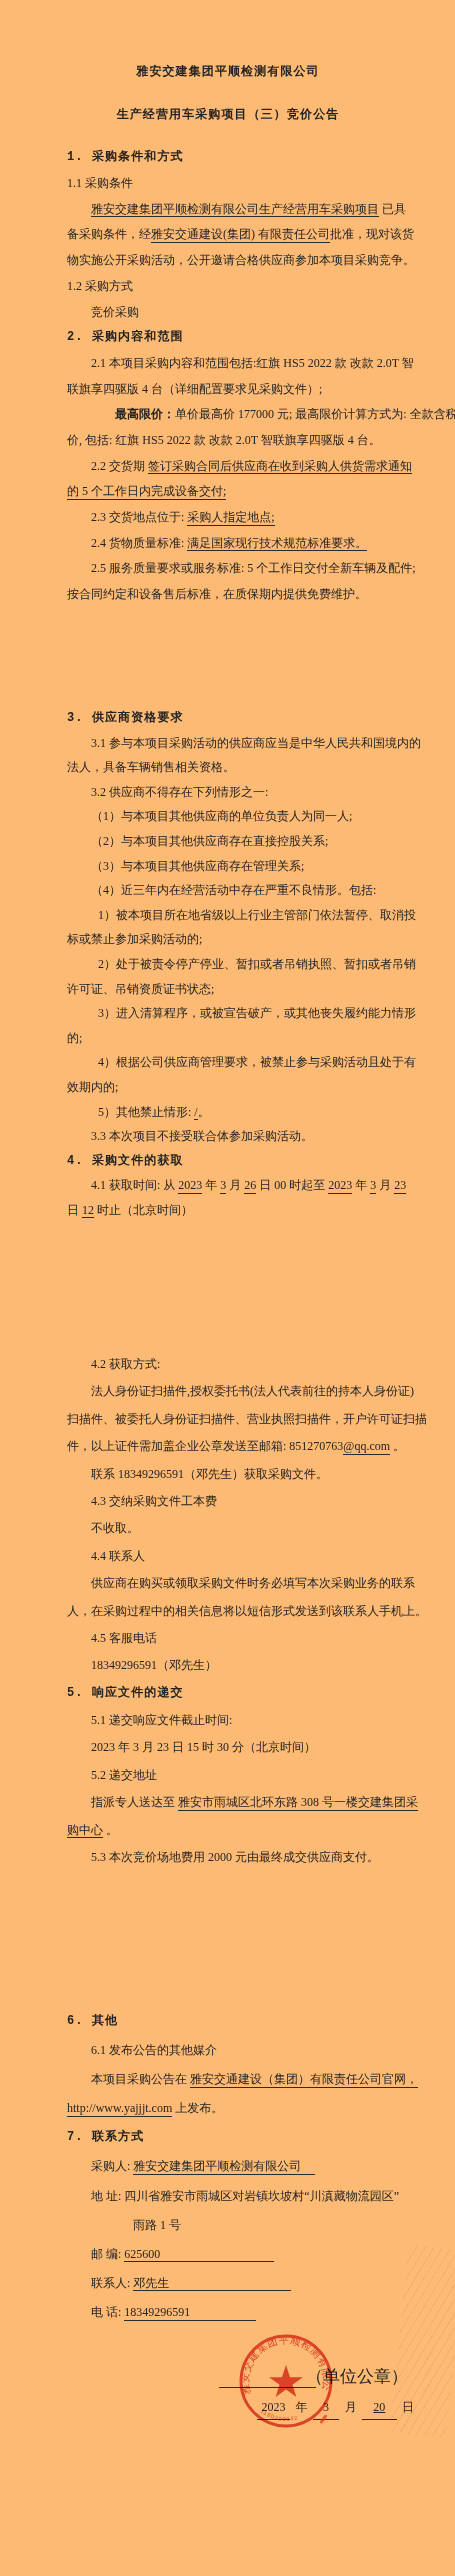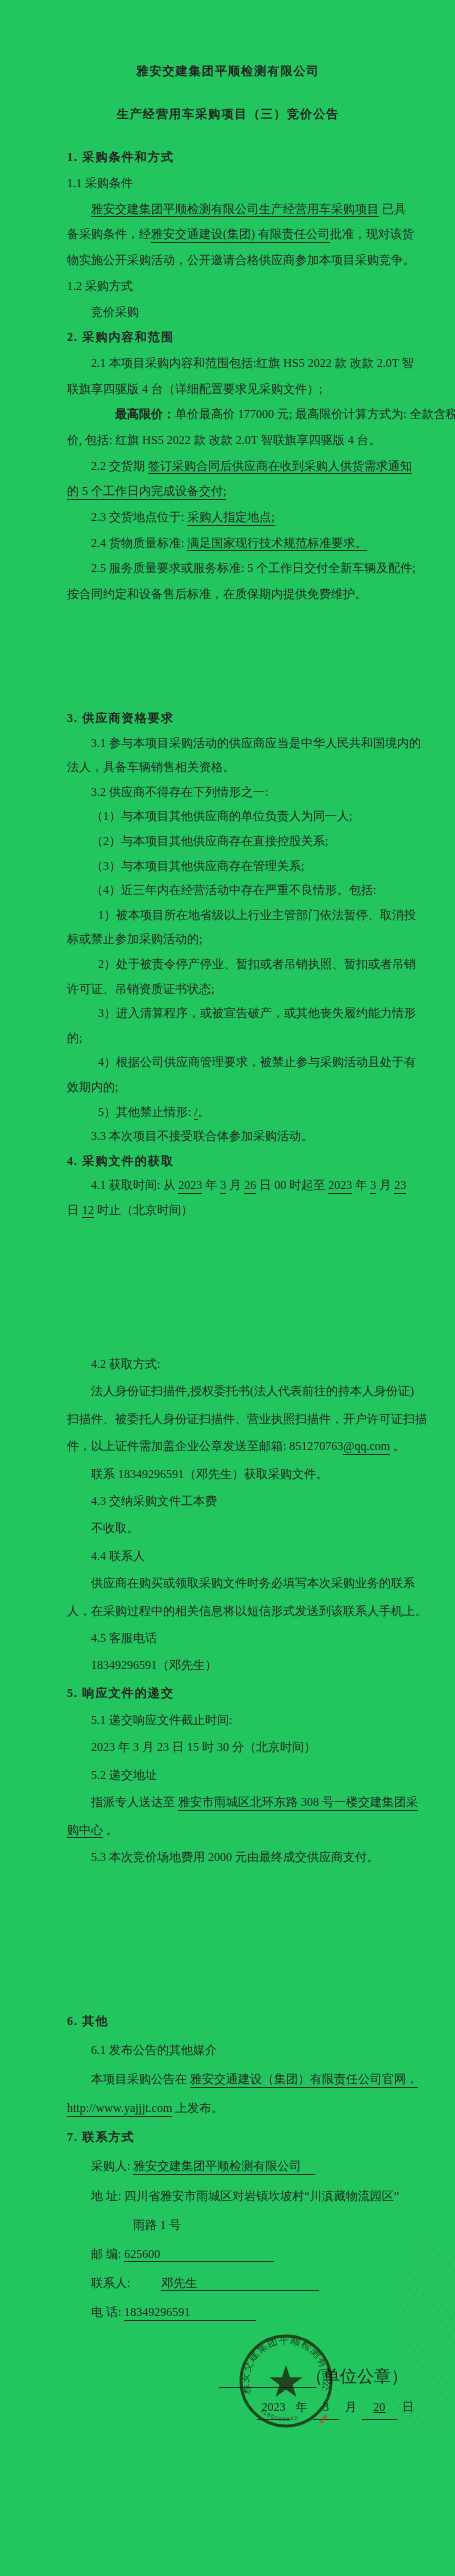--- a/index.html
+++ b/index.html
@@ -1,28 +1,28 @@
 <!DOCTYPE html>
 <html style="font-size:9px"><head>
 <meta charset="utf-8">
 <style>
   html,body{margin:0;padding:0;background:#e9e9e9;}
-  .sheet{position:relative;width:456px;height:2576px;background:#22c55e;overflow:hidden;
+  .sheet{position:relative;width:456px;height:2576px;background:#fdba74;overflow:hidden;
          font-family:"Liberation Serif","DejaVu Serif",serif;color:#232323;}
   .page{position:absolute;left:67px;width:322px;}
   .p1{top:59px}.p2{top:706px}.p3{top:1352px}.p4{top:2009px}
   .page > div{font-size:12px;line-height:24px;white-space:nowrap;}
   .p1 > div{margin-bottom:1.7px}
   .p2 > div{margin-bottom:0.6px}
   .p3 > div{margin-bottom:3.4px}
   .p4 > div{margin-bottom:5.1px}
   .title{font-size:13.7px;line-height:32px;font-weight:700;text-align:center;
          letter-spacing:1.1px;margin-bottom:0 !important;}
   .p1 .t2{margin-bottom:19.4px !important;margin-top:19px;}
-  .h{font-family:Liberation Serif, serif;font-weight:700;letter-spacing:1.1px;}
+  .h{font-family:Liberation Mono, monospace;font-weight:700;letter-spacing:1.1px;}
   .pi{text-indent:24px}
   .pi2{text-indent:31px}
   .a2{text-indent:66px}
   .u{border-bottom:0.6px solid #2b2b2b;padding-bottom:0.6px;}
   .b{font-weight:700;font-family:"Liberation Sans","DejaVu Sans",sans-serif;margin-left:48px;}
   
   .sig-underline{position:absolute;left:219px;top:2387px;width:97px;height:1.1px;background:#2f2f2f;}
   .seal-label{position:absolute;left:306px;top:2365px;font-size:17px;line-height:24px;white-space:nowrap;}
   .date-row{position:absolute;left:257px;top:2395px;font-size:12px;line-height:24px;white-space:nowrap;}
   .date-row span{display:inline-block;}
@@ -116,21 +116,21 @@
       <div class="page p4">
         <div class="h"><span>6. 其他</span></div>
         <div class="l pi"><span>6.1 发布公告的其他媒介</span></div>
         <div class="l pi"><span>本项目采购公告在 </span><span class="u">雅安交通建设（集团）有限责任公司官网，</span></div>
         <div class="l"><span class="u">http://www.yajjjt.com</span><span> 上发布。</span></div>
         <div class="h"><span>7. 联系方式</span></div>
         <div class="l pi"><span>采购人: </span><span class="u" style="padding-right: 13.7px;">雅安交建集团平顺检测有限公司</span></div>
         <div class="l pi"><span>地 址: 四川省雅安市雨城区对岩镇坎坡村“川滇藏物流园区”</span></div>
         <div class="l a2"><span>雨路 1 号</span></div>
         <div class="l pi"><span>邮 编: </span><span class="u" style="padding-right: 114px;">625600</span></div>
-        <div class="l pi"><span>联系人: </span><span class="u" style="padding-right: 122px; margin-left: 28px;">邓先生</span></div>
+        <div class="l pi"><span>联系人: </span><span class="u" style="padding-right: 122px;">邓先生</span></div>
         <div class="l pi"><span>电 话: </span><span class="u" style="padding-right: 66px;">18349296591</span></div>
       </div>
     </div>
 
   <div class="sig-underline"></div>
   <div class="seal-label">（单位公章）</div>
 
   <div class="date-row">
     <span class="dnum dy">2023</span>
     <span class="dunit">年</span>

